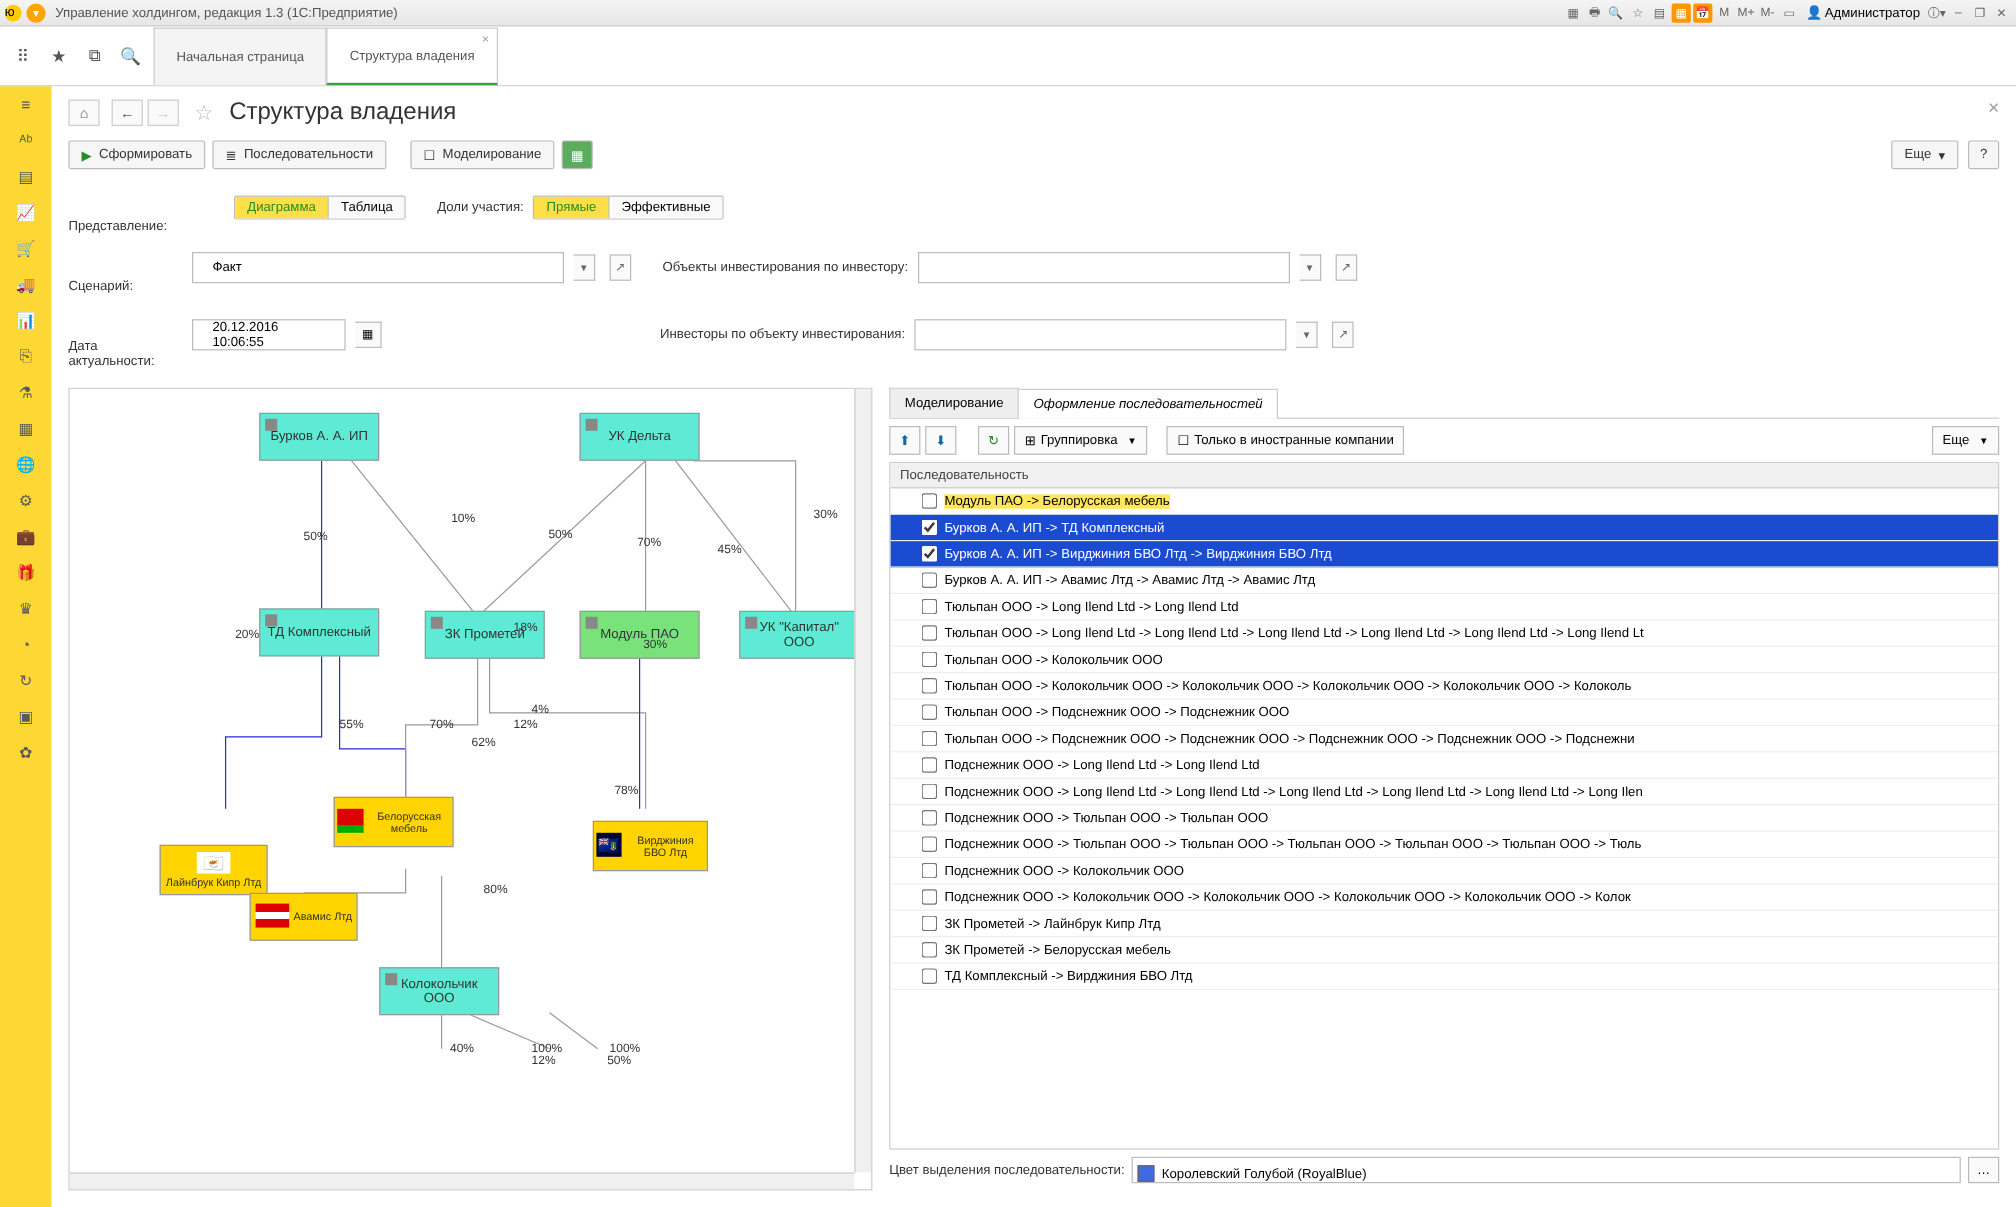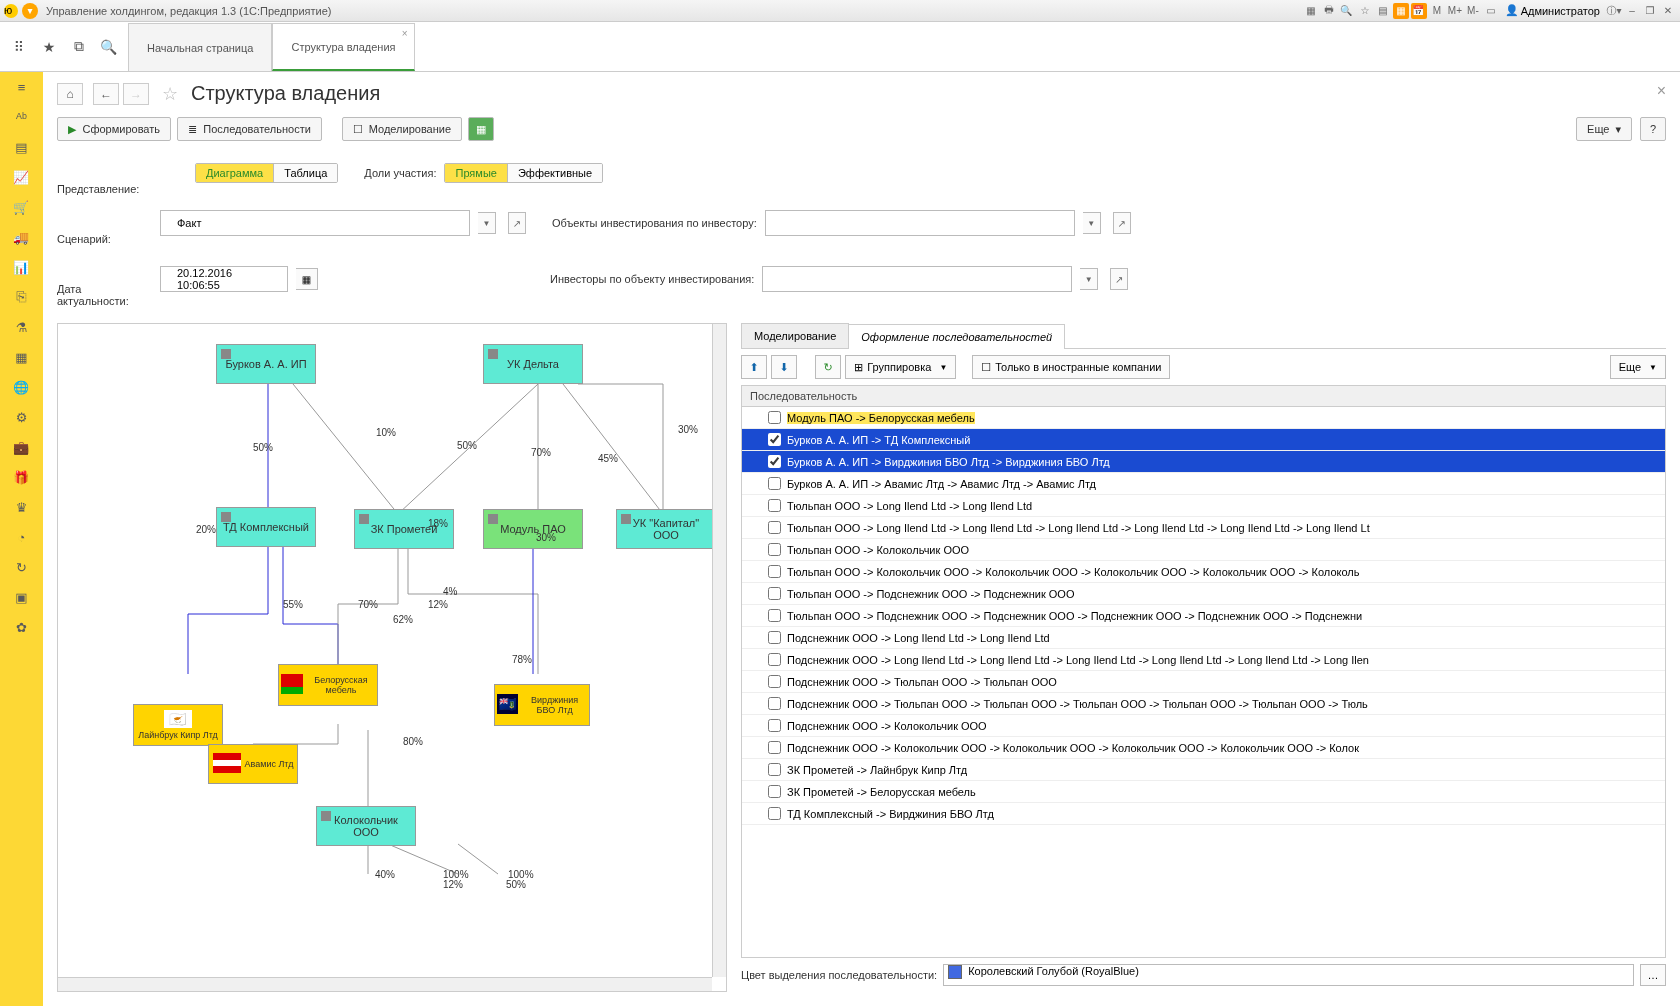--- a/index.html
+++ b/index.html
@@ -99,21 +99,21 @@
 .seq-head { background: #f0f0f0; border-bottom: 1px solid #ccc; padding: 4px 8px; font-size: 11px; color: #444; position: sticky; top: 0; }
 .seq-row { display: flex; align-items: center; padding: 3px 8px; border-bottom: 1px solid #eee; white-space: nowrap; min-height: 22px; }
 .seq-row input[type=checkbox] { margin: 0 6px 0 18px; }
 .seq-row.hl-yellow span { background: #ffe65c; }
 .seq-row.sel { background: #1a4bd1; color: #fff; }
 .seq-row.sel input { accent-color: #fff; }
 
 
 .colorrow { display: flex; align-items: center; padding: 6px 0; gap: 6px; }
 .color-swatch { width: 14px; height: 14px; background: #4169e1; border: 1px solid #666; display: inline-block; }
-.color-input { flex: 1; height: 22px; border: 1px solid #bbb; display: flex; align-items: flex-start; padding: 0 4px; gap: 6px; background: #fff; }
+.color-input { flex: 1; height: 22px; border: 1px solid #bbb; display: flex; align-items: flex-end; padding: 0 4px; gap: 6px; background: #fff; }
 .color-ext { width: 26px; height: 22px; border: 1px solid #bbb; display: flex; align-items: center; justify-content: center; cursor: pointer; background: #fafafa; }
 
 
 .seqlist::-webkit-scrollbar { width: 14px; height: 14px; }
 .seqlist::-webkit-scrollbar-track { background: #f0f0f0; }
 .seqlist::-webkit-scrollbar-thumb { background: #c4c4c4; border: 1px solid #aaa; }
 
 
 .flag-cyprus { background: linear-gradient(#fff 60%, #fff 60%); position: relative; }
 .flag-cyprus::after { content: "🇨🇾"; position: absolute; inset: 0; font-size: 14px; display:flex;align-items:center;justify-content:center;}

